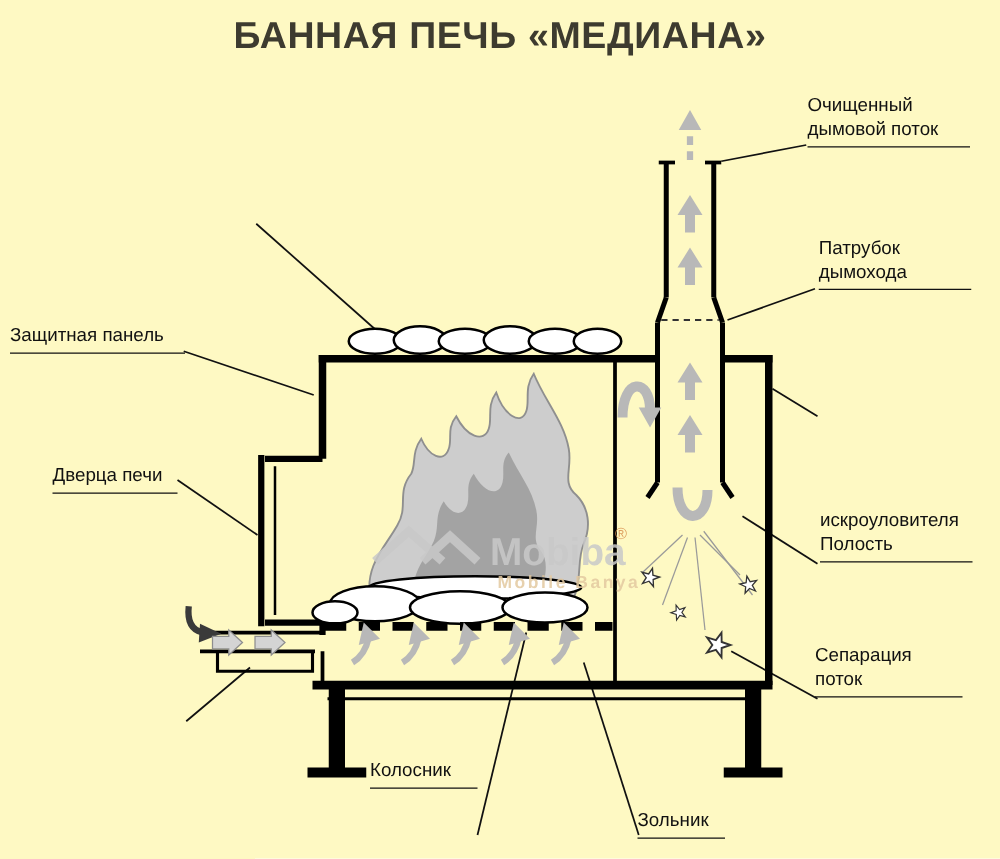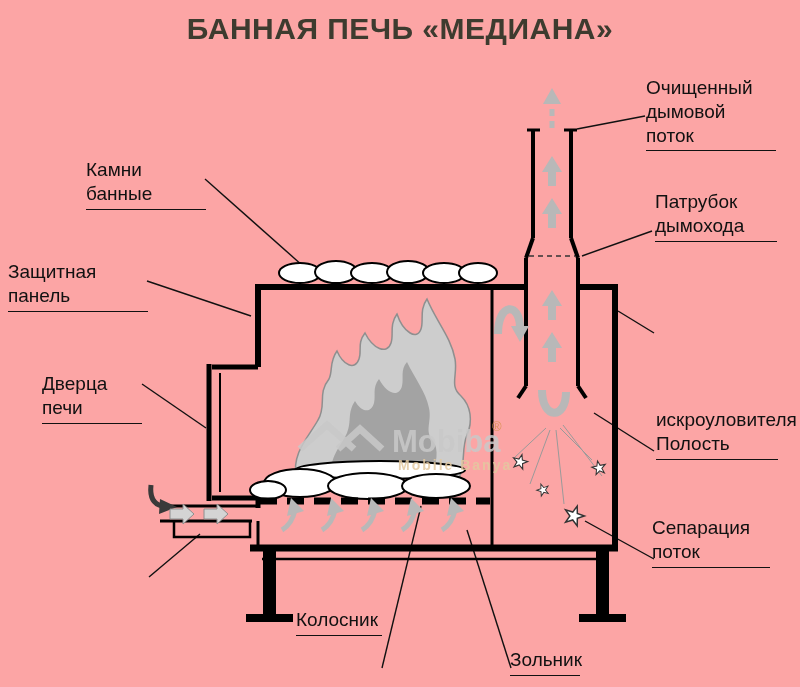--- a/index.html
+++ b/index.html
@@ -1,26 +1,26 @@
 <!DOCTYPE html>
 <html><head>
 <meta charset="utf-8">
 <style>
   html,body{margin:0;padding:0;background:#ffffff;}
   .stage{
-    position:relative;width:800px;height:687px;background:#fca5a5;overflow:hidden;
+    position:relative;width:800px;height:687px;background:#fef9c3;overflow:hidden;
     font-family:"Liberation Sans", sans-serif;
   }
   .title{
     position:absolute;top:12px;left:0;width:100%;text-align:center;
     font-size:30px;font-weight:800;letter-spacing:.5px;color:#3d3b2f;
   }
   .art{position:absolute;left:0;top:0;width:800px;height:687px;}
   .lbl{
-    position:absolute;font-size:19px;color:#111111;line-height:1.25;
+    position:absolute;font-size:15px;color:#111111;line-height:1.25;
     padding-bottom:3px;border-bottom:1.6px solid #111111;
   }
 </style>
 </head>
 <body>
 
 <div class="stage">
 
   <div class="title">БАННАЯ ПЕЧЬ «МЕДИАНА»</div>
 
@@ -178,23 +178,20 @@
       <text x="492" y="431" font-size="13" fill="#d8904e">®</text>
       <text x="398" y="470" font-size="14" font-weight="bold" letter-spacing="2" fill="#e3c9a0">Mobile Banya</text>
     </g>
   </svg>
 
   <div class="lbl" style="left:646px;top:76px;width:130px">
     <div>Очищенный</div>
     <div>дымовой поток</div>
   </div>
 
-  <div class="lbl" style="left:86px;top:158px;width:120px">
-    <div>Камни банные</div>
-  </div>
 
   <div class="lbl" style="left:8px;top:260px;width:140px">
     <div>Защитная панель</div>
   </div>
 
   <div class="lbl" style="left:655px;top:190px;width:122px">
     <div>Патрубок</div>
     <div>дымохода</div>
   </div>
 

